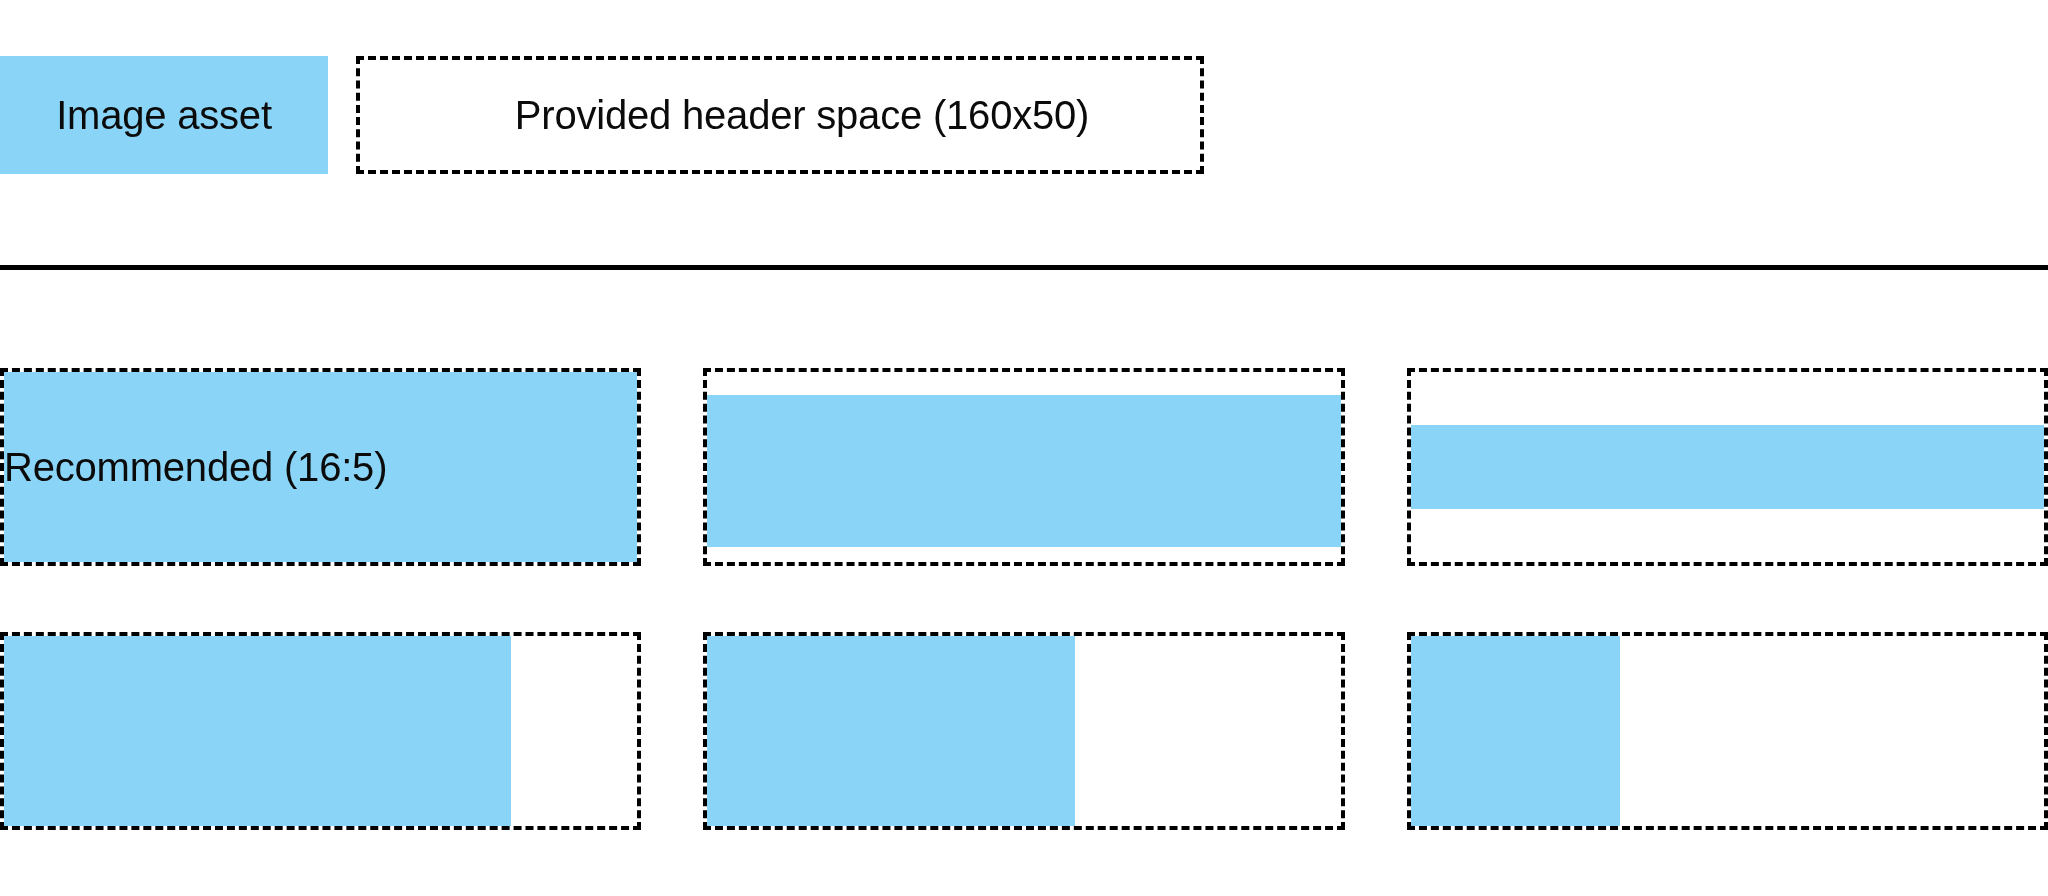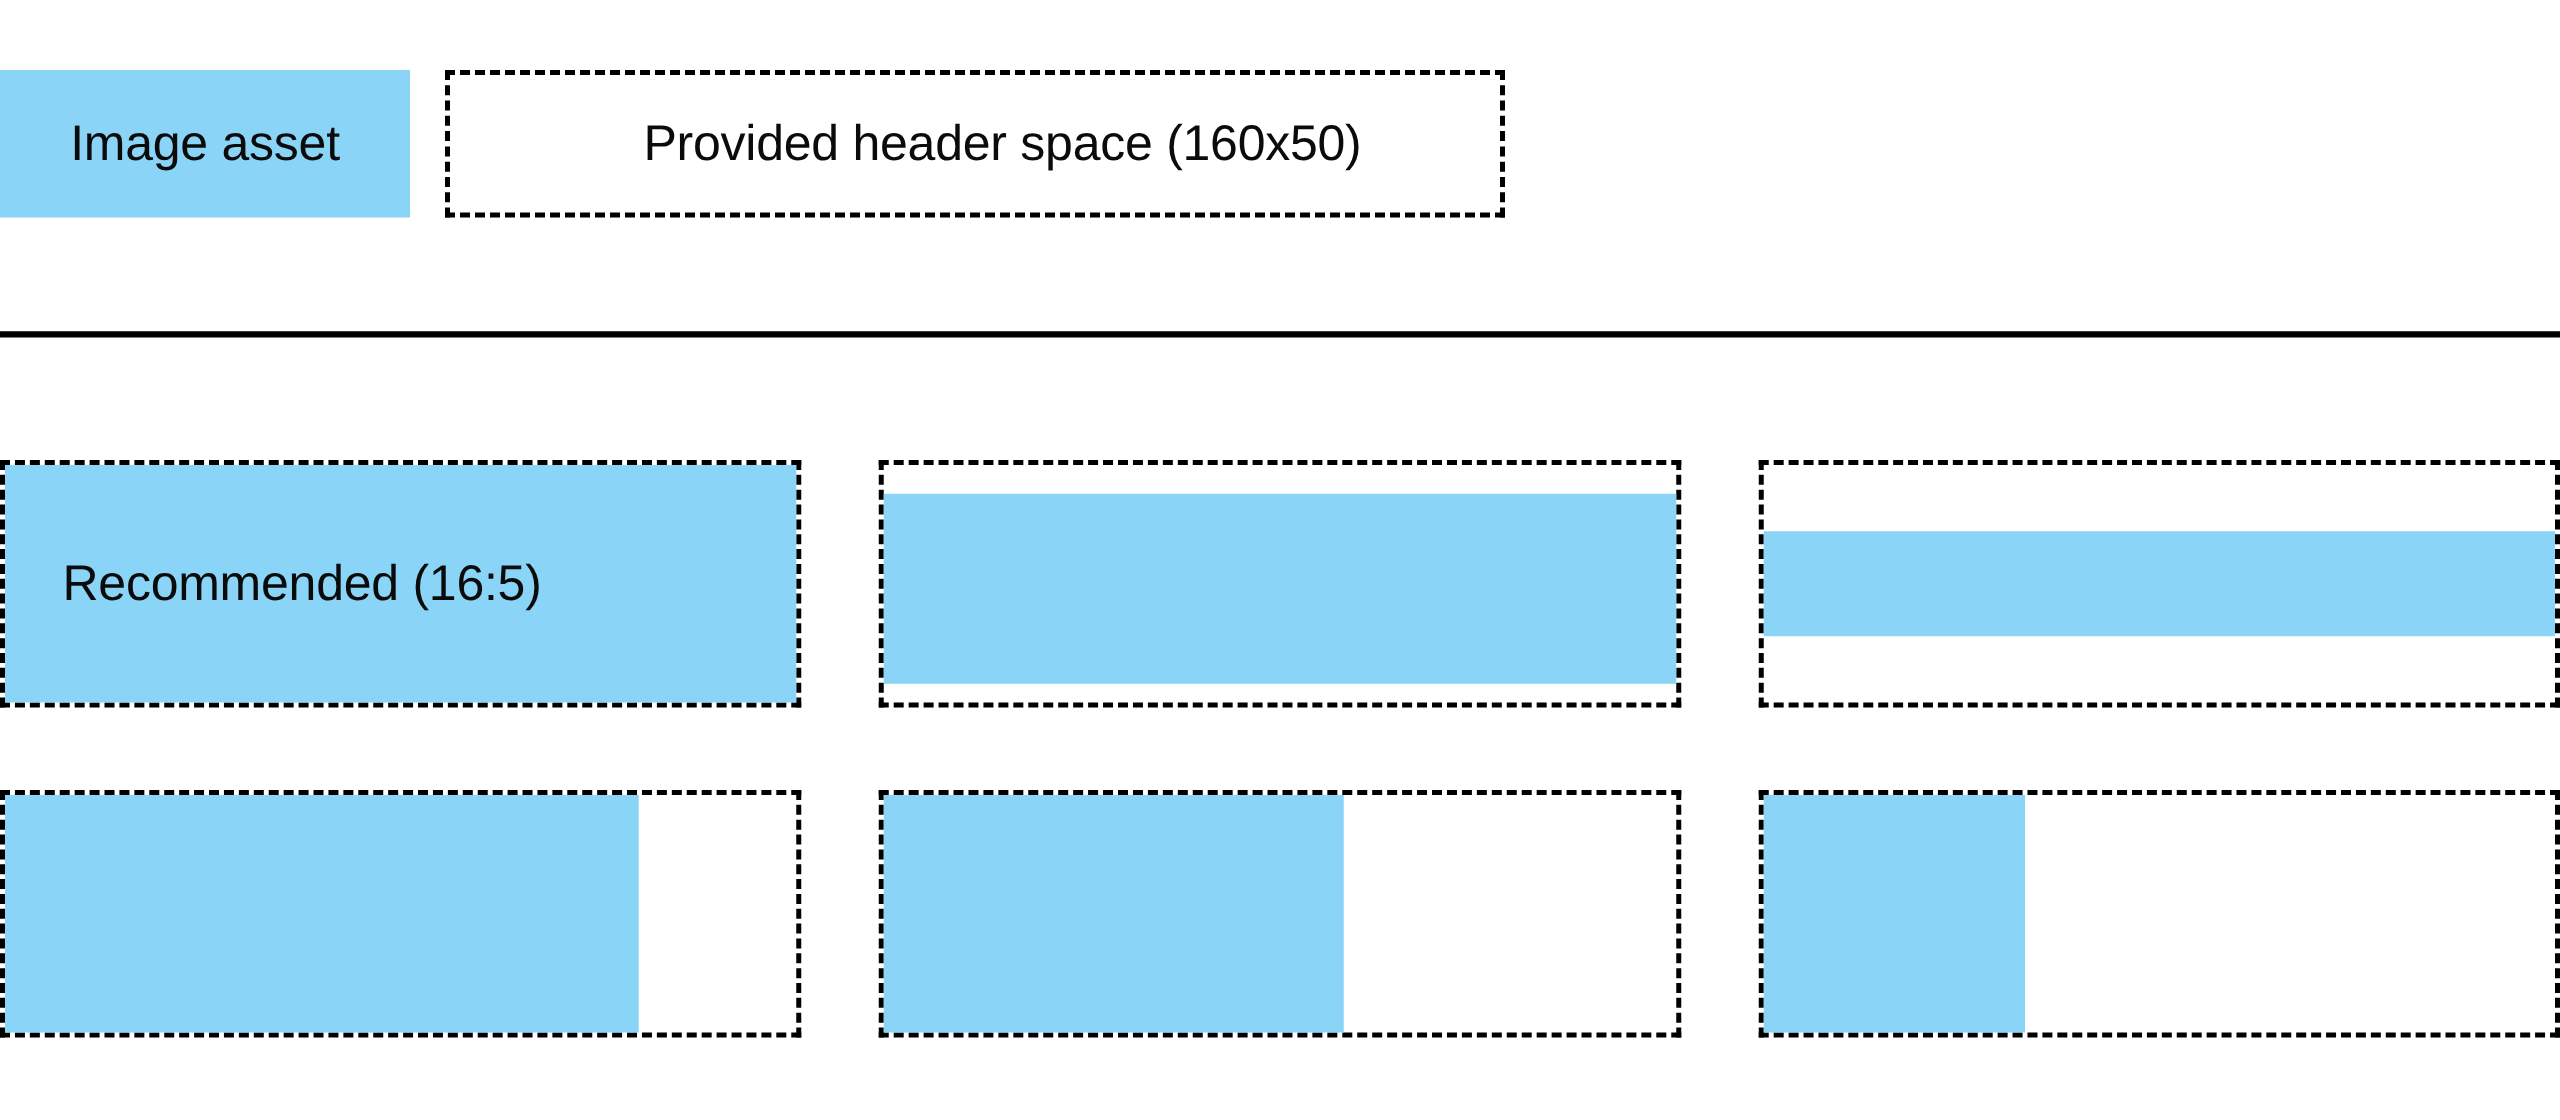--- a/index.html
+++ b/index.html
@@ -103,21 +103,20 @@
     position: absolute;
     box-sizing: border-box;
   }
 
   .cell-label {
     position: relative;
     z-index: 2;
     font-size: 40px;
     line-height: 1;
     color: #0b0b0b;
-    padding-left: 46px;
     letter-spacing: -0.2px;
     white-space: nowrap;
   }
 </style>
 </head>
 <body style="background: rgb(255, 255, 255);">
 
 <div class="legend-row">
 
   <div class="legend-swatch">

